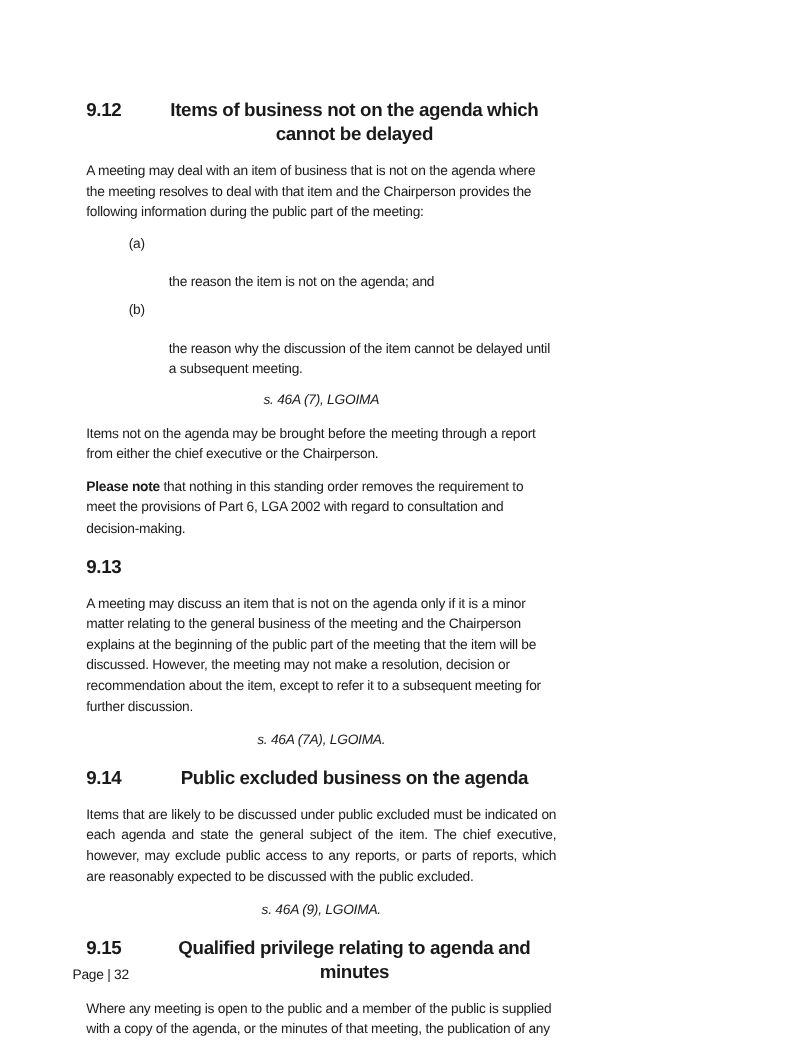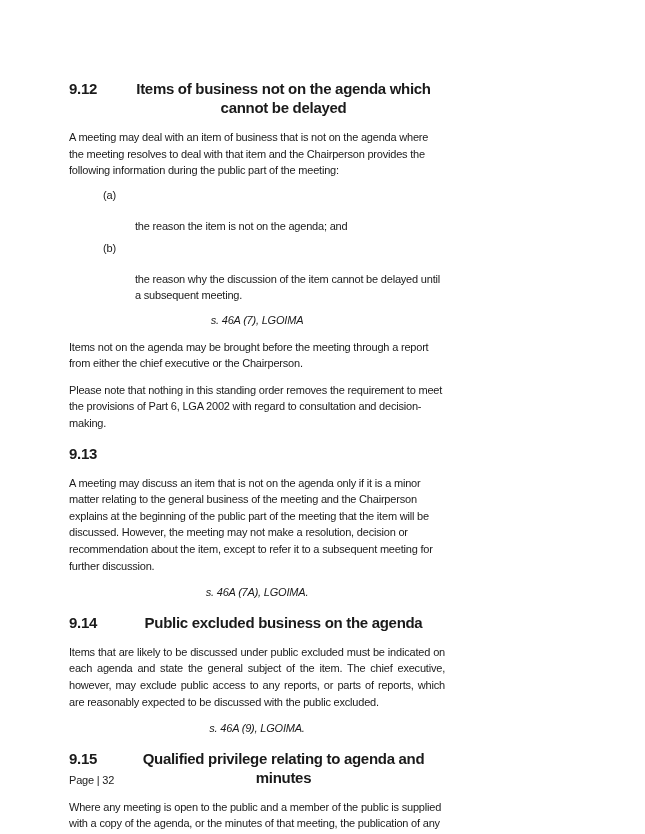--- a/index.html
+++ b/index.html
@@ -72,28 +72,28 @@
   }
   .citation {
     font-size: 11px;
     line-height: 16.6px;
     letter-spacing: -0.2px;
     font-style: italic;
     margin: 0 0 10px 0;
     text-align: center;
   }
   .note-lead {
-    font-weight: normal;
+    font-weight: bold;
   }
   .intro-para {
     margin-bottom: 8px !important;
   }
   .page-footer {
     position: absolute;
-    left: 69px;
+    left: 58px;
     top: 772px;
     font-size: 11px;
     line-height: 16px;
     letter-spacing: -0.2px;
     color: #1a1a1a;
   }
 </style>
 </head>
 <body>
 

